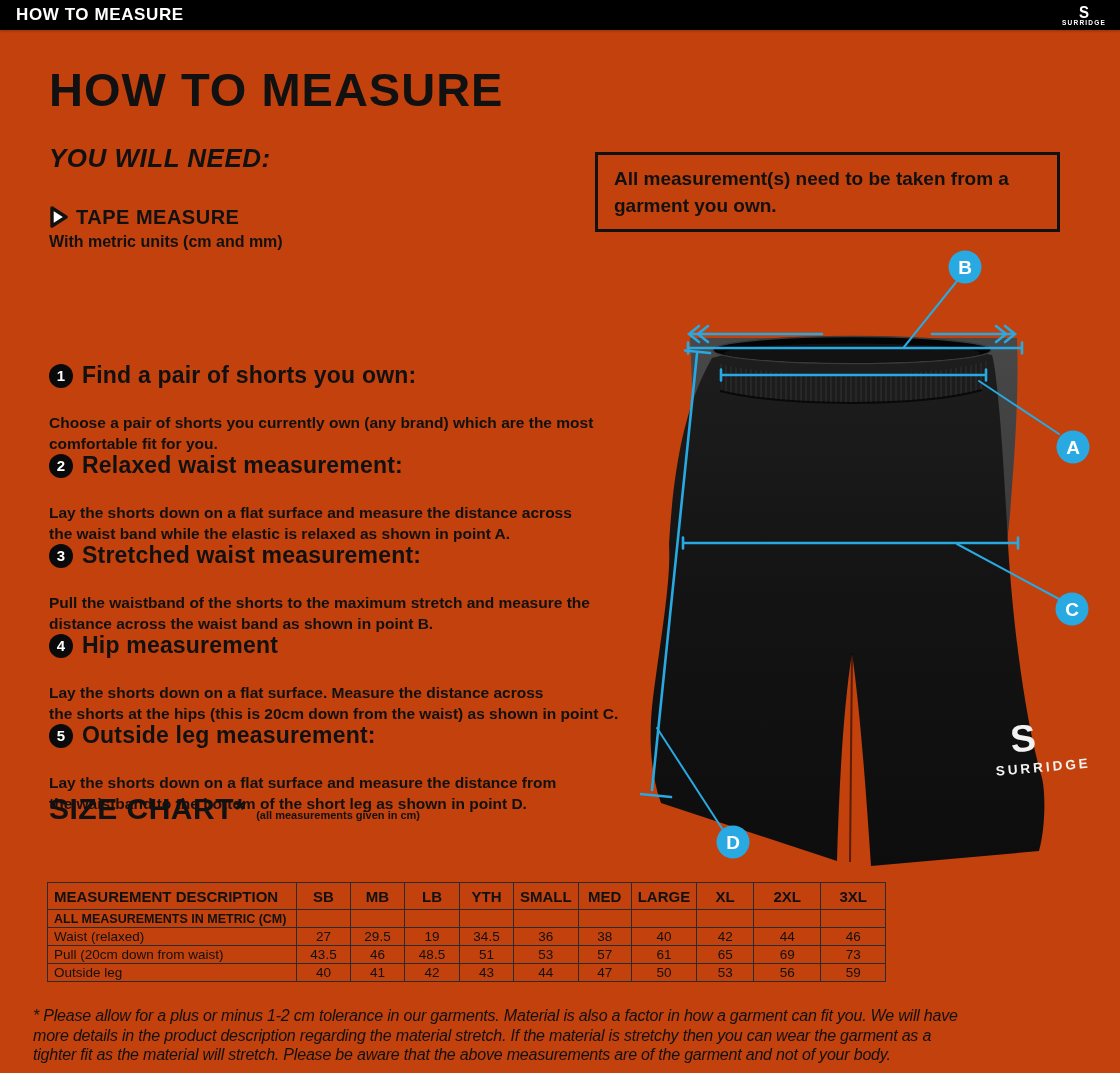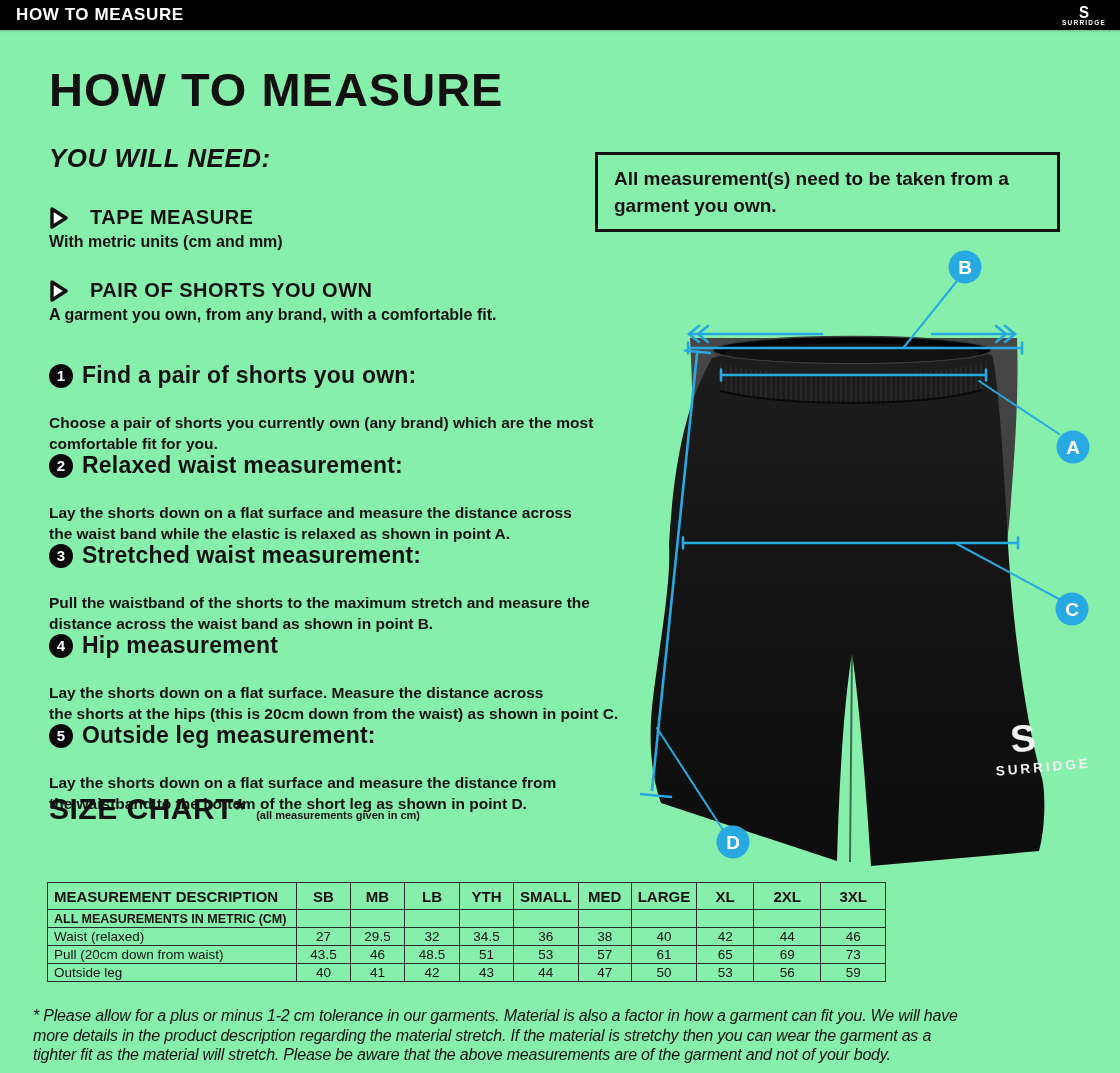--- a/index.html
+++ b/index.html
@@ -1,31 +1,31 @@
 <!DOCTYPE html>
 <html><head>
 <meta charset="utf-8">
 <style>
   html,body{margin:0;padding:0;background:#fff;}
   body{font-family:"Liberation Sans",sans-serif;color:#111;}
-  .page{position:relative;width:1120px;height:1073px;background:#86efac;overflow:hidden;}
+  .page{position:relative;width:1120px;height:1073px;background:#c2410c;overflow:hidden;}
 
   
   .topbar{position:absolute;left:0;top:0;width:1120px;height:30px;background:#000;
           display:flex;align-items:center;justify-content:space-between;box-shadow:0 1px 2px rgba(0,0,0,.25);}
   .topbar-title{color:#fff;font-size:17px;font-weight:800;letter-spacing:.6px;padding-left:16px;}
   .topbar-brand{display:flex;flex-direction:column;align-items:center;line-height:1;padding-right:14px;}
   .topbar-brand .mark{color:#fff;font-size:15px;font-weight:900;transform:scaleY(1.15);}
   .topbar-brand .word{color:#fff;font-size:6.5px;font-weight:700;letter-spacing:1.2px;margin-top:1px;}
 
   .h1{position:absolute;left:49px;top:62px;font-size:47px;font-weight:900;letter-spacing:1px;}
   .h2{position:absolute;left:49px;top:143px;font-size:26px;font-weight:900;letter-spacing:.5px;font-style:italic;}
 
   .need-item{position:absolute;left:49px;}
-  .need-title{display:flex;align-items:flex-end;gap:21px;font-size:20px;font-weight:900;letter-spacing:.5px;}
+  .need-title{display:flex;align-items:flex-start;gap:7px;font-size:20px;font-weight:900;letter-spacing:.5px;}
   .need-desc{font-size:16px;font-weight:700;margin-top:4px;}
 
   .note-box{position:absolute;left:595px;top:152px;width:427px;border:3px solid #111;
             padding:10px 16px;font-size:19px;font-weight:700;line-height:27px;white-space:pre-line;}
 
   .step{position:absolute;left:49px;width:600px;}
   .step-head{display:flex;align-items:center;gap:9px;}
   .step-num{width:24px;height:24px;border-radius:50%;background:#0a0a0a;color:#fff;
             font-size:15px;font-weight:800;display:flex;align-items:center;justify-content:center;flex:0 0 24px;}
   .step-title{font-size:23px;font-weight:900;letter-spacing:.2px;}
@@ -69,29 +69,20 @@
   <div class="need-item" style="top:206px;">
     <div class="need-title">
       <svg width="20" height="22">
         <polygon points="3,2 17,11 3,20" fill="#fff" stroke="#111" stroke-width="3.4" stroke-linejoin="round"></polygon>
       </svg>
       <span>TAPE MEASURE</span>
     </div>
     <div class="need-desc">With metric units (cm and mm)</div>
   </div>
 
-  <div class="need-item" style="top:279px;">
-    <div class="need-title">
-      <svg width="20" height="22">
-        <polygon points="3,2 17,11 3,20" fill="#fff" stroke="#111" stroke-width="3.4" stroke-linejoin="round"></polygon>
-      </svg>
-      <span>PAIR OF SHORTS YOU OWN</span>
-    </div>
-    <div class="need-desc">A garment you own, from any brand, with a comfortable fit.</div>
-  </div>
 
   <div class="note-box">All measurement(s) need to be taken from a
 garment you own.</div>
 
   <div class="step" style="top:362px;">
     <div class="step-head">
       <div class="step-num">1</div>
       <div class="step-title">Find a pair of shorts you own:</div>
     </div>
     <div class="step-body">Choose a pair of shorts you currently own (any brand) which are the most
@@ -260,21 +251,21 @@
           <td></td>
       <td></td>
           <td></td>
       <td></td>
           <td></td>
     </tr>
     <tr>
       <td class="desc">Waist (relaxed)</td>
       <td>27</td>
       <td>29.5</td>
-      <td>32</td>
+      <td>19</td>
       <td>34.5</td>
       <td>36</td>
       <td>38</td>
       <td>40</td>
       <td>42</td>
       <td>44</td>
       <td>46</td>
     </tr>
     <tr>
       <td class="desc">Pull (20cm down from waist)</td>

